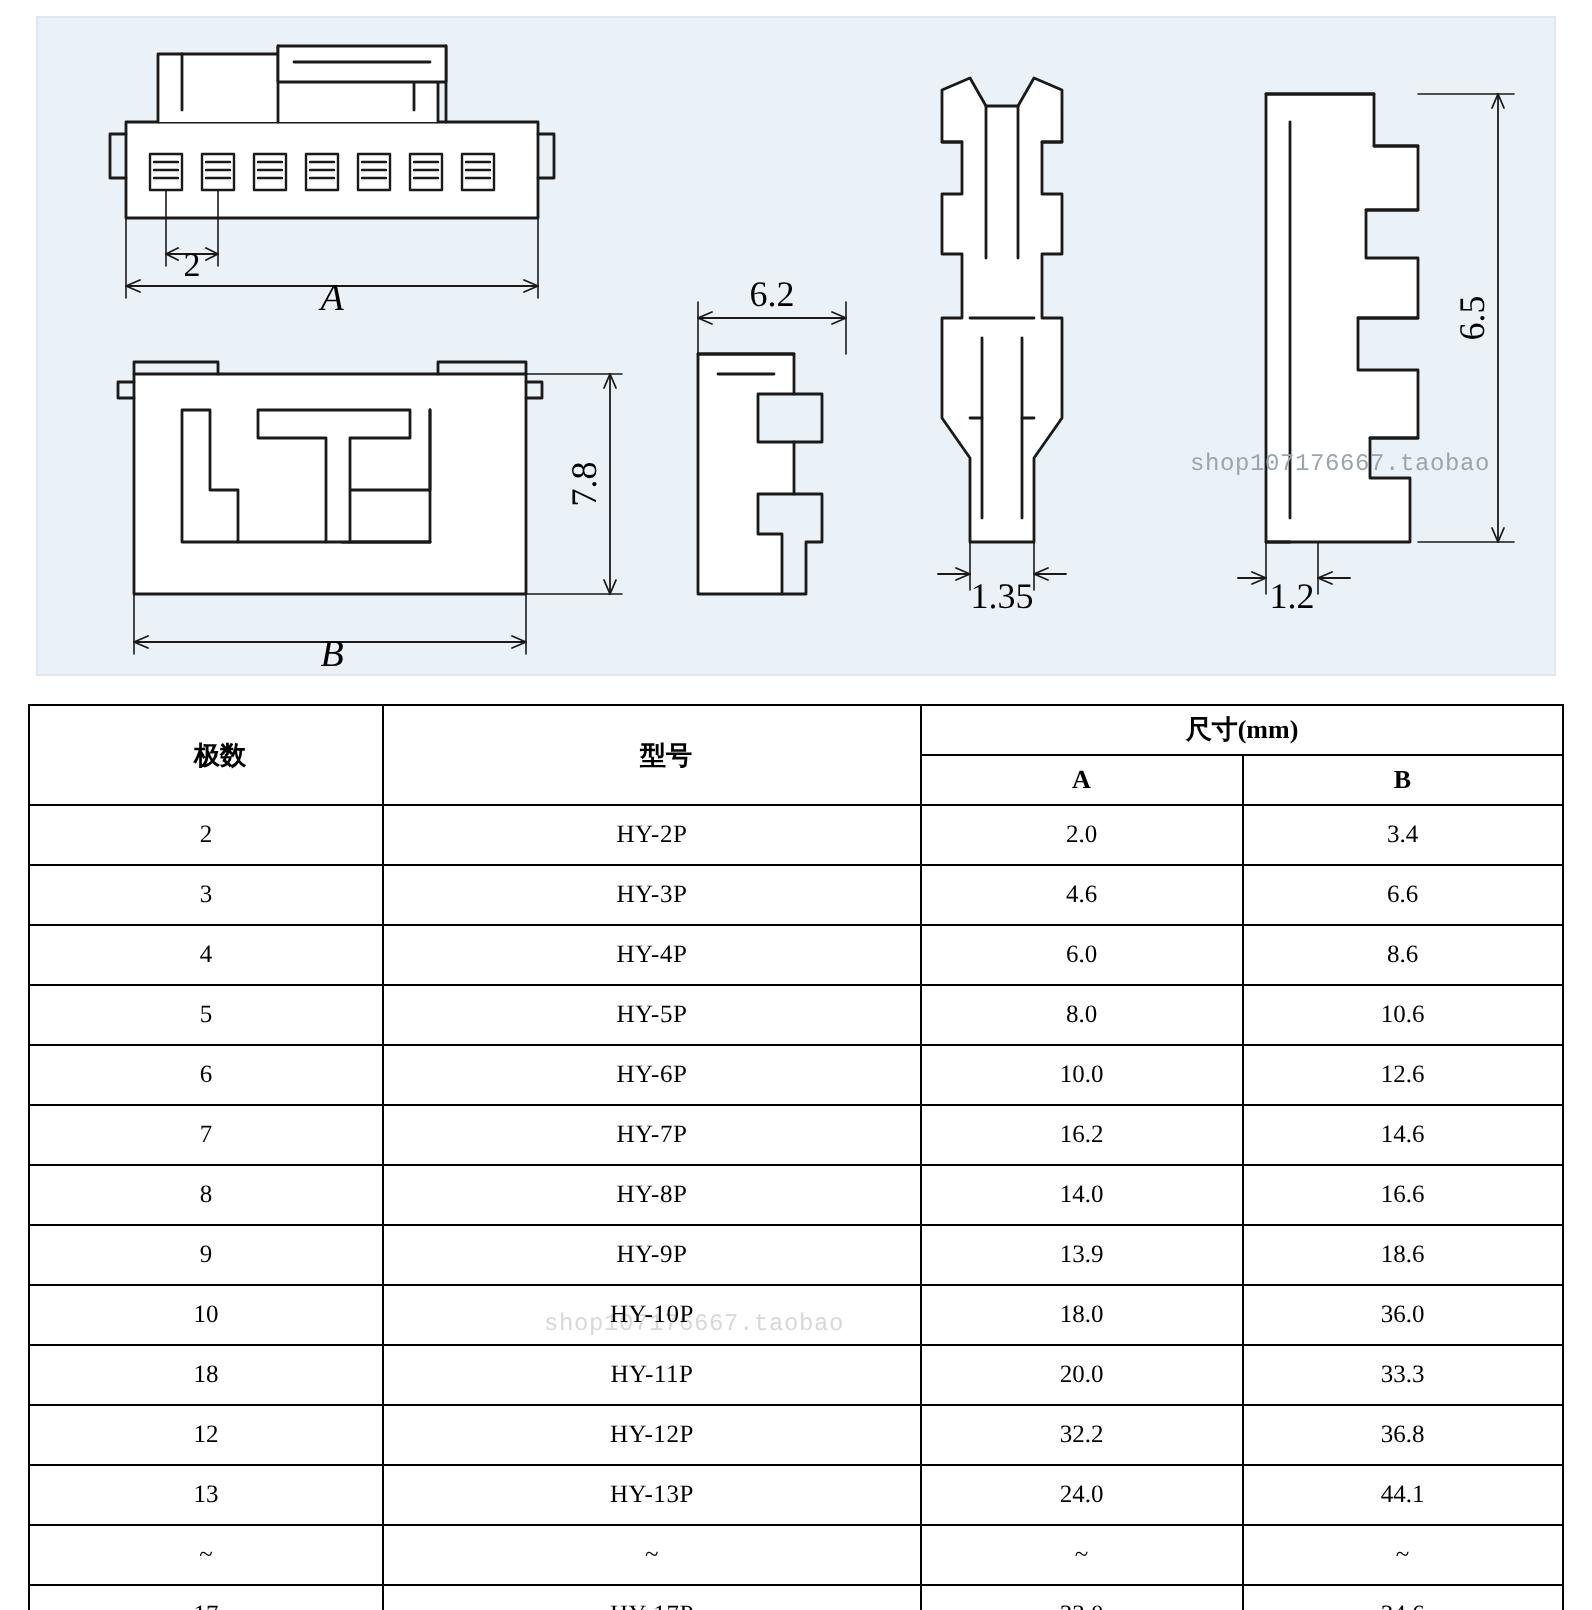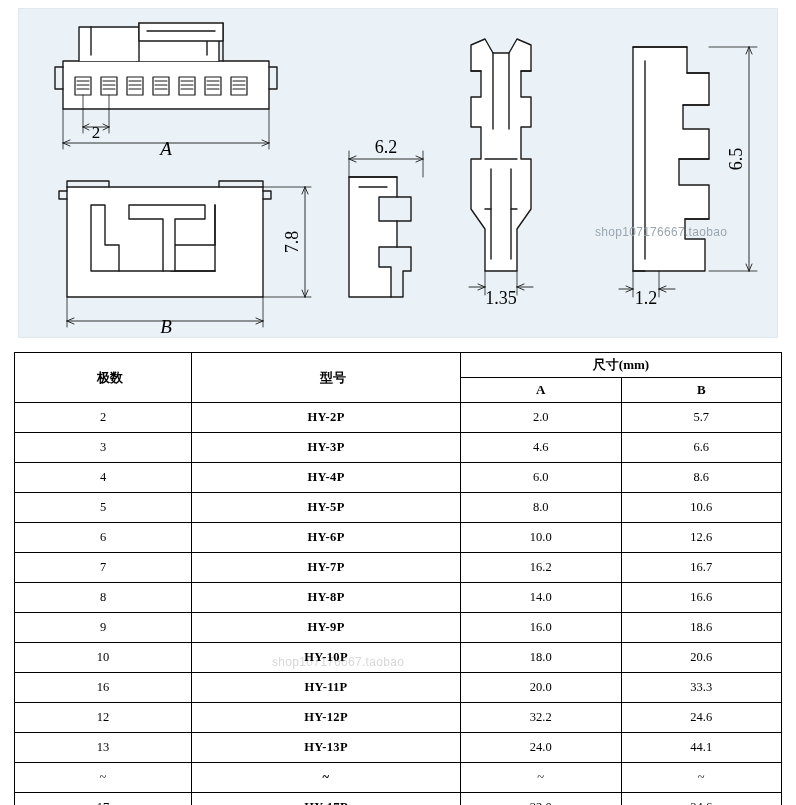--- a/index.html
+++ b/index.html
@@ -33,21 +33,21 @@
   }
   .svg-wrap {
     position: absolute;
     left: 0; top: 0;
     width: 760px;
     height: 330px;
   }
   .wm {
     position: absolute;
     color: #9aa6ad;
-    font-family: Liberation Sans, sans-serif;
+    font-family: Liberation Mono, monospace;
     font-size: 12px;
     letter-spacing: 0.3px;
     white-space: nowrap;
     user-select: none;
   }
   .wm-1 { left: 576px; top: 216px; }
   .wm-2 {
     left: 272px; top: 655px; color: #d8d8d8;
   }
   
@@ -73,21 +73,21 @@
   }
   .spec-table td {
     font-size: 12.5px;
     height: 27px;
   }
   .col-poles { width: 160px; }
   .col-model { width: 252px; }
   .col-a { width: 178px; }
   .col-b { width: 178px; }
   .hdr-tall { height: 46px; padding-left: 15px; }
-  .model-cell { font-weight: bold; letter-spacing: 0.3px; }
+  .model-cell { font-weight: normal; letter-spacing: 0.3px; }
   .sym { font-size: 13px; }
 </style>
 </head>
 <body>
 
 <div class="page">
 
   <div class="drawing-panel">
     <svg class="svg-wrap" viewBox="0 0 760 330">
       <g fill="none" stroke="#1a1a1a" stroke-width="1.4" stroke-linejoin="round" stroke-linecap="round">
@@ -265,21 +265,21 @@
       <tr>
         <th class="col-a">A</th>
         <th class="col-b">B</th>
       </tr>
     </thead>
     <tbody>
       <tr>
         <td class="sym">2</td>
         <td class="model-cell">HY-2P</td>
         <td>2.0</td>
-        <td>5.7</td>
+        <td>3.4</td>
       </tr>
       <tr>
         <td class="sym">3</td>
         <td class="model-cell">HY-3P</td>
         <td>4.6</td>
         <td>6.6</td>
       </tr>
       <tr>
         <td class="sym">4</td>
         <td class="model-cell">HY-4P</td>
@@ -295,51 +295,51 @@
       <tr>
         <td class="sym">6</td>
         <td class="model-cell">HY-6P</td>
         <td>10.0</td>
         <td>12.6</td>
       </tr>
       <tr>
         <td class="sym">7</td>
         <td class="model-cell">HY-7P</td>
         <td>16.2</td>
-        <td>16.7</td>
+        <td>14.6</td>
       </tr>
       <tr>
         <td class="sym">8</td>
         <td class="model-cell">HY-8P</td>
         <td>14.0</td>
         <td>16.6</td>
       </tr>
       <tr>
         <td class="sym">9</td>
         <td class="model-cell">HY-9P</td>
-        <td>16.0</td>
+        <td>13.9</td>
         <td>18.6</td>
       </tr>
       <tr>
         <td class="sym">10</td>
         <td class="model-cell">HY-10P</td>
         <td>18.0</td>
-        <td>20.6</td>
-      </tr>
-      <tr>
-        <td class="sym">16</td>
+        <td>36.0</td>
+      </tr>
+      <tr>
+        <td class="sym">18</td>
         <td class="model-cell">HY-11P</td>
         <td>20.0</td>
         <td>33.3</td>
       </tr>
       <tr>
         <td class="sym">12</td>
         <td class="model-cell">HY-12P</td>
         <td>32.2</td>
-        <td>24.6</td>
+        <td>36.8</td>
       </tr>
       <tr>
         <td class="sym">13</td>
         <td class="model-cell">HY-13P</td>
         <td>24.0</td>
         <td>44.1</td>
       </tr>
       <tr>
         <td class="sym">~</td>
         <td class="model-cell">~</td>

